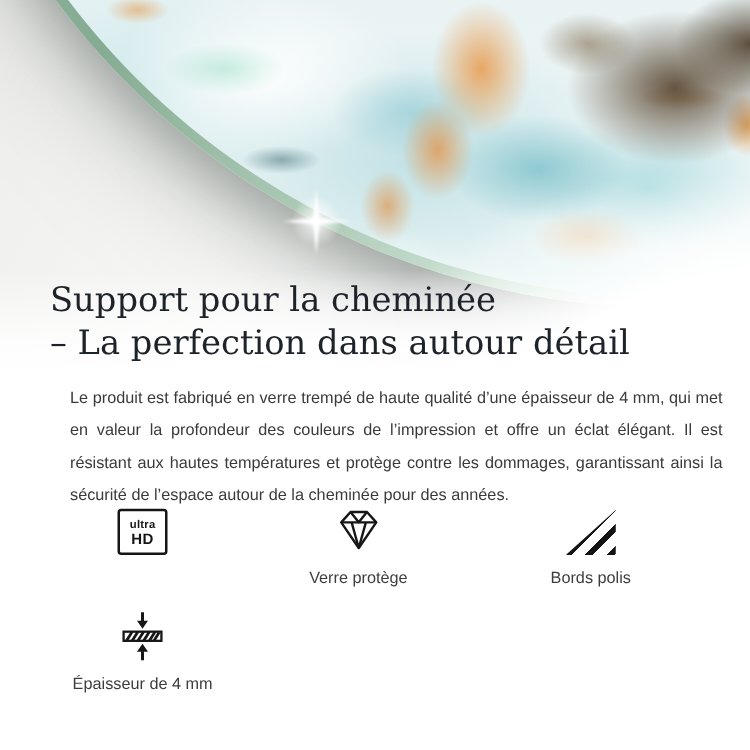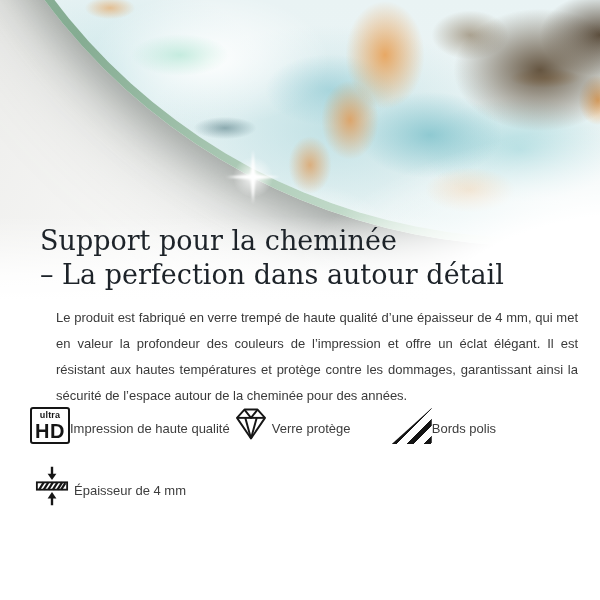--- a/index.html
+++ b/index.html
@@ -61,30 +61,30 @@
            font-family:"DejaVu Serif","Liberation Serif",serif;
            font-size:27px; line-height:34px; font-weight:400; color:#1d2329; z-index:5; }
   .title span { display:block; }
   .description { position:absolute; left:40px; top:305px; width:522px;
            font-size:13px; line-height:26px; color:#3a3a3a;
            text-align:justify; text-align-last:left; z-index:5;margin-left:16px; }
 
   
   .features { position:absolute; left:30px; top:402px; width:540px;
               display:grid; grid-template-columns:0.95fr 1fr 1.1fr; row-gap:18px; z-index:5; }
-  .feature { display:flex; flex-direction:row; align-items:center; }
+  .feature { display:flex; flex-direction:column; align-items:center; }
   .icon-box { height:44px; display:flex; align-items:center; justify-content:center; }
   .feature-label { margin-top:8px; font-size:13px; color:#3d3d3d; text-align:center; white-space:nowrap; }
   svg.ic { display:block; }
 
   .uhd { width:40px; height:37px; border:2.5px solid #151515; border-radius:3px;
          display:flex; flex-direction:column; align-items:center; justify-content:center;
          color:#151515; line-height:1; margin-top:3px; }
   .uhd .u  { font-size:9px; font-weight:700; letter-spacing:0.2px; }
-  .uhd .hd { font-size:20px; font-weight:700; letter-spacing:0.5px; margin-top:1px; }
+  .uhd .hd { font-size:12px; font-weight:700; letter-spacing:0.5px; margin-top:1px; }
 
   .stripes { width:40px; height:36px; margin-top:4px;
              clip-path:polygon(100% 0, 100% 100%, 0 100%);
              background:repeating-linear-gradient(135deg, #141414 0 4.5px, transparent 4.5px 12px); }
 </style>
 </head>
 <body>
 
 <div class="page">
 
@@ -118,21 +118,20 @@
   <div class="features">
 
 
     <div class="feature">
       <div class="icon-box">
         <div class="uhd">
           <span class="u">ultra</span>
           <span class="hd">HD</span>
         </div>
       </div>
-      <div class="feature-label">Impression de haute qualité</div>
     </div>
 
 
     <div class="feature">
       <div class="icon-box">
         <svg class="ic" width="42" height="42" viewBox="0 0 48 48" fill="none" stroke="#161616" stroke-width="2.2" stroke-linejoin="round">
           <path d="M8 17 L16.5 7.5 H31.5 L40 17 L24 40.5 Z"></path>
           <path d="M8 17 H40"></path>
           <path d="M16.5 7.5 L24 17 L31.5 7.5"></path>
           <path d="M17.5 17 L24 40.5 M30.5 17 L24 40.5"></path>

